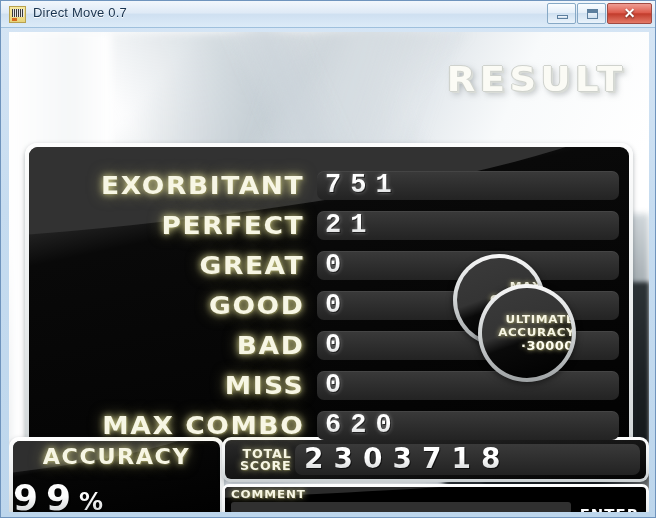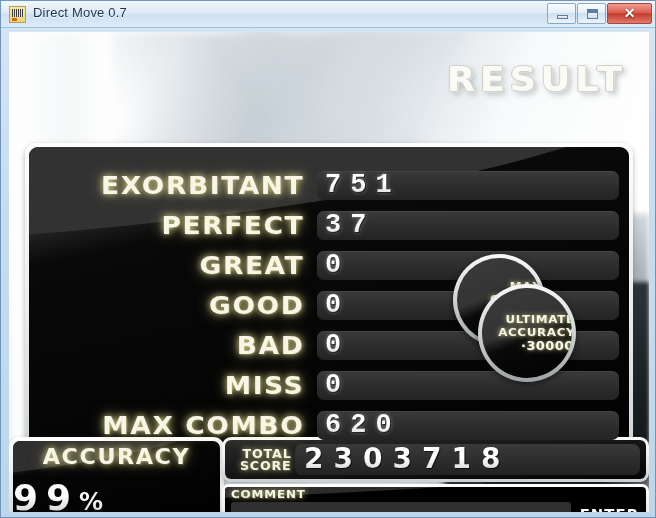--- a/index.html
+++ b/index.html
@@ -360,21 +360,21 @@
             <div class="row">
               <div class="lab">EXORBITANT</div>
               <div class="bar">
                 <div class="val">751</div>
               </div>
             </div>
 
             <div class="row">
               <div class="lab">PERFECT</div>
               <div class="bar">
-                <div class="val">37</div>
+                <div class="val">21</div>
               </div>
             </div>
 
             <div class="row">
               <div class="lab">GREAT</div>
               <div class="bar">
                 <div class="val">0</div>
               </div>
             </div>
 

